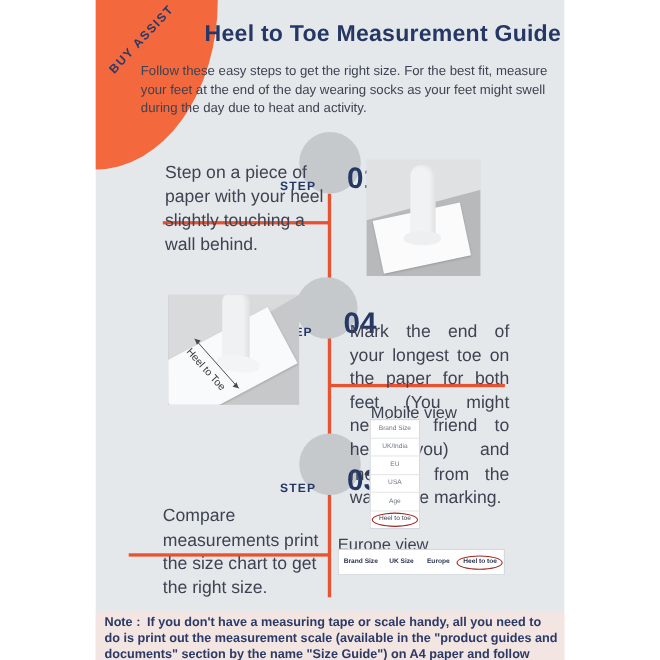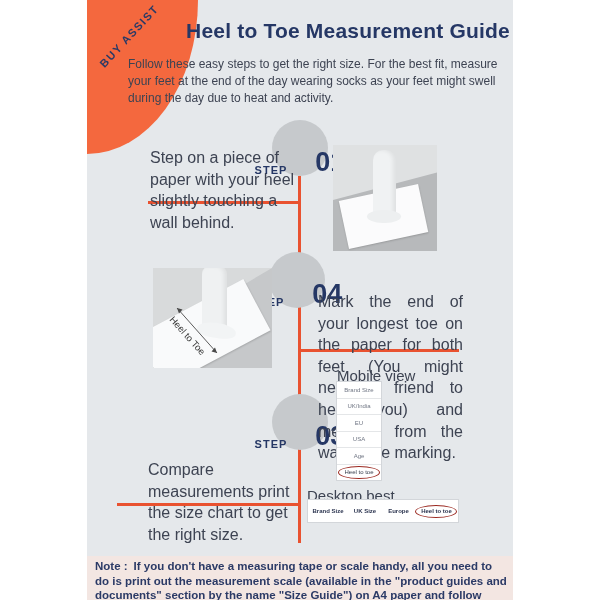--- a/index.html
+++ b/index.html
@@ -150,21 +150,21 @@
     <div class="mobile-row">UK/India</div>
     <div class="mobile-row">EU</div>
     <div class="mobile-row">USA</div>
     <div class="mobile-row">Age</div>
     <div class="mobile-row">
       <span>Heel to toe</span>
       <span class="m-ellipse"></span>
     </div>
   </div>
 
-  <div class="view-label desktop-label">Desktop best</div>
+  <div class="view-label desktop-label">Europe view</div>
   <div class="desktop-bar">
     <div class="desktop-cell dc0">Brand Size</div>
     <div class="desktop-cell dc1">UK Size</div>
     <div class="desktop-cell dc2">Europe</div>
     <div class="desktop-cell dc3">
       <span>Heel to toe</span>
       <span class="d-ellipse"></span>
     </div>
   </div>
 

